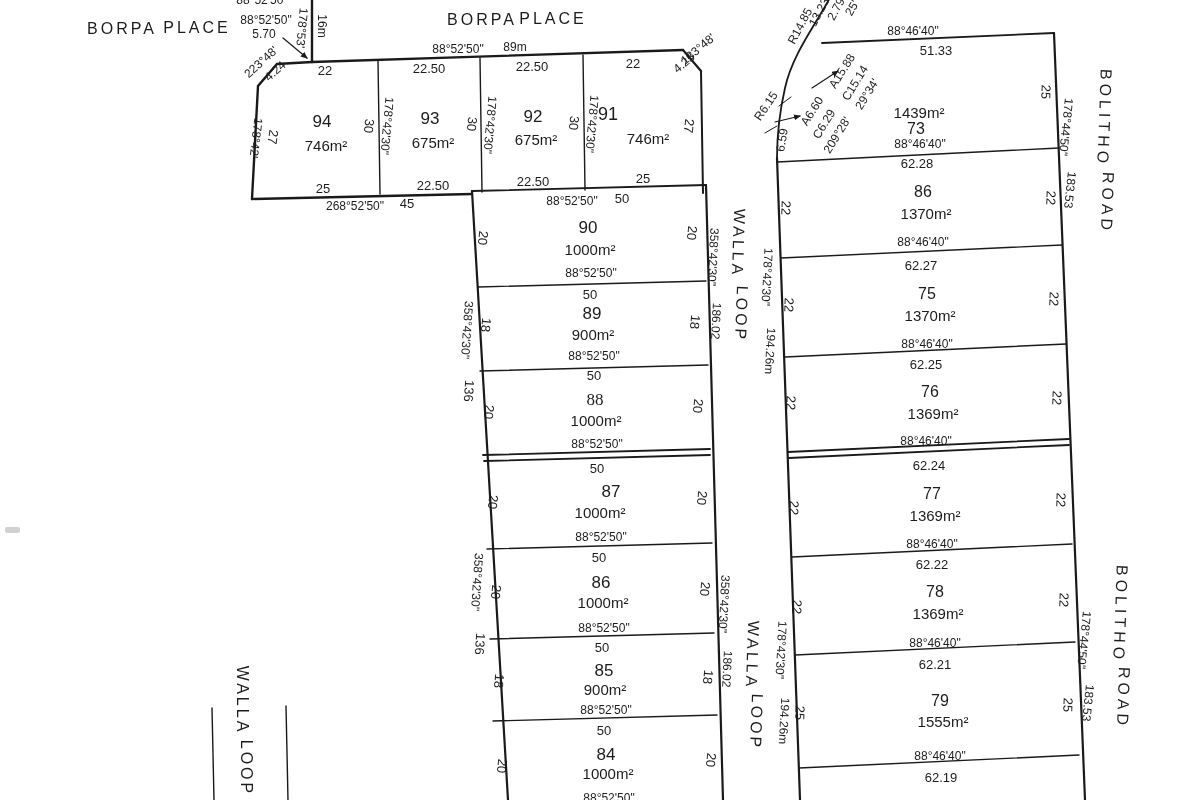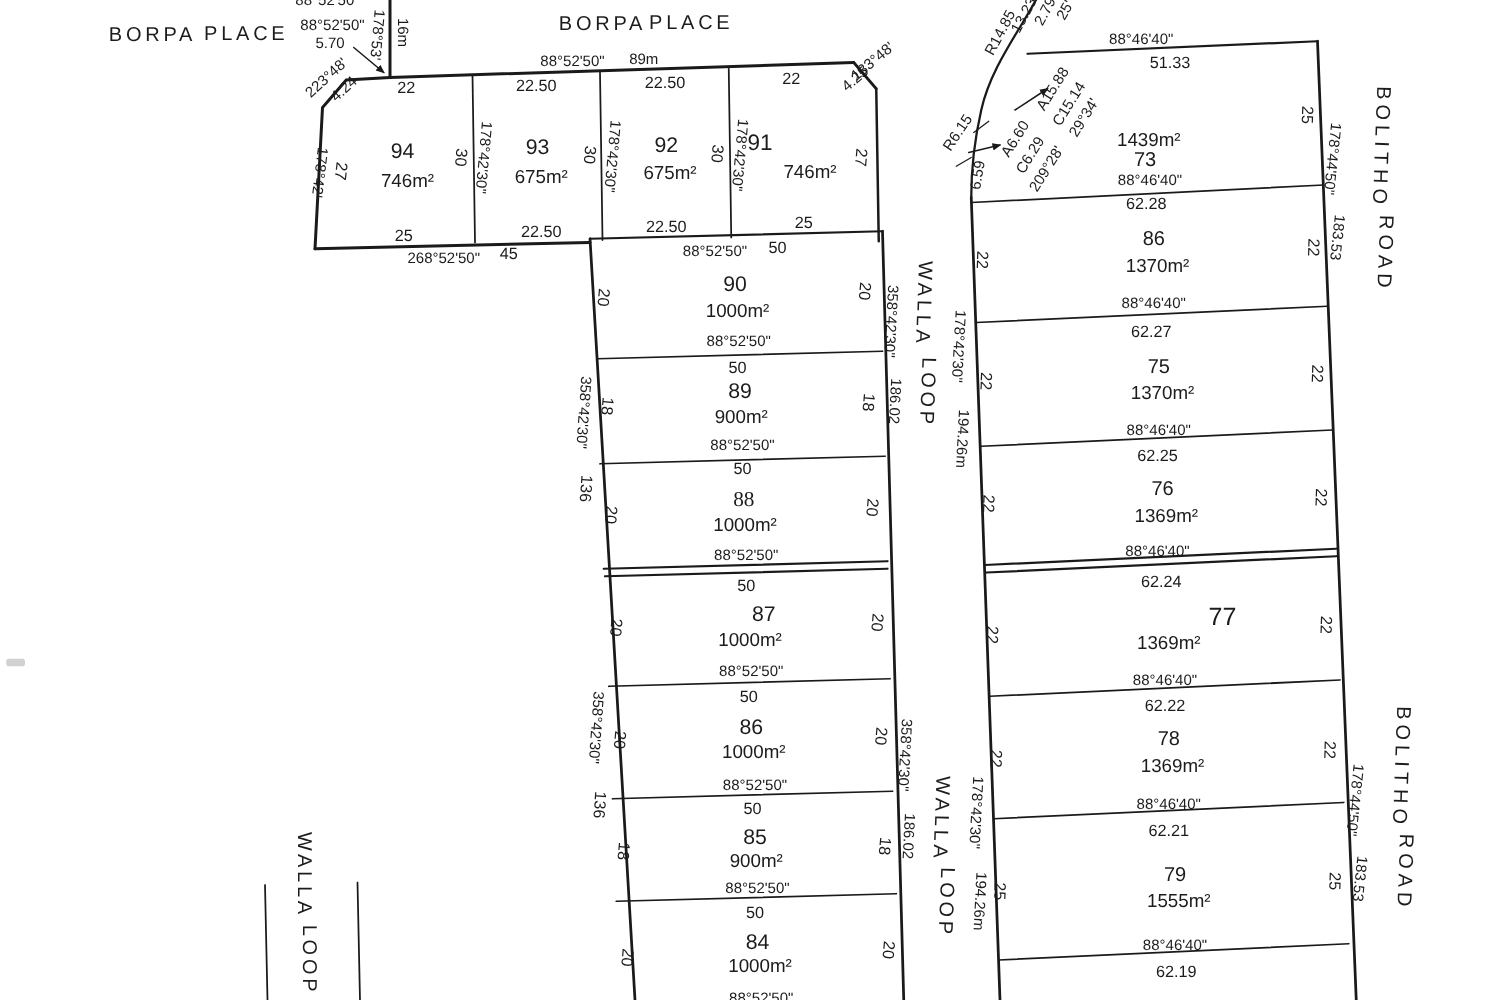--- a/index.html
+++ b/index.html
@@ -195,21 +195,21 @@
       <div class="lbl" style="left: 923px; top: 242px; font-size: 12px; transform: translate(-50%, -50%) rotate(0deg);">88°46'40"</div>
       <div class="lbl" style="left: 921px; top: 265px; font-size: 13px; transform: translate(-50%, -50%) rotate(0deg);">62.27</div>
       <div class="lbl" style="left: 927px; top: 294px; font-size: 16px; transform: translate(-50%, -50%) rotate(0deg);">75</div>
       <div class="lbl" style="left: 930px; top: 315px; font-size: 15px; transform: translate(-50%, -50%) rotate(0deg);">1370m²</div>
       <div class="lbl" style="left: 927px; top: 344px; font-size: 12px; transform: translate(-50%, -50%) rotate(0deg);">88°46'40"</div>
       <div class="lbl" style="left: 926px; top: 364px; font-size: 13px; transform: translate(-50%, -50%) rotate(0deg);">62.25</div>
       <div class="lbl" style="left: 930px; top: 392px; font-size: 16px; transform: translate(-50%, -50%) rotate(0deg);">76</div>
       <div class="lbl" style="left: 933px; top: 413px; font-size: 15px; transform: translate(-50%, -50%) rotate(0deg);">1369m²</div>
       <div class="lbl" style="left: 926px; top: 441px; font-size: 12px; transform: translate(-50%, -50%) rotate(0deg);">88°46'40"</div>
       <div class="lbl" style="left: 929px; top: 465px; font-size: 13px; transform: translate(-50%, -50%) rotate(0deg);">62.24</div>
-      <div class="lbl" style="left: 932px; top: 494px; font-size: 20px; transform: translate(-50%, -50%) rotate(0deg); margin-left: 46px;">77</div>
+      <div class="lbl" style="left: 932px; top: 494px; font-size: 16px; transform: translate(-50%, -50%) rotate(0deg);">77</div>
       <div class="lbl" style="left: 935px; top: 515px; font-size: 15px; transform: translate(-50%, -50%) rotate(0deg);">1369m²</div>
       <div class="lbl" style="left: 932px; top: 544px; font-size: 12px; transform: translate(-50%, -50%) rotate(0deg);">88°46'40"</div>
       <div class="lbl" style="left: 932px; top: 564px; font-size: 13px; transform: translate(-50%, -50%) rotate(0deg);">62.22</div>
       <div class="lbl" style="left: 935px; top: 592px; font-size: 16px; transform: translate(-50%, -50%) rotate(0deg);">78</div>
       <div class="lbl" style="left: 938px; top: 613px; font-size: 15px; transform: translate(-50%, -50%) rotate(0deg);">1369m²</div>
       <div class="lbl" style="left: 935px; top: 643px; font-size: 12px; transform: translate(-50%, -50%) rotate(0deg);">88°46'40"</div>
       <div class="lbl" style="left: 935px; top: 664px; font-size: 13px; transform: translate(-50%, -50%) rotate(0deg);">62.21</div>
       <div class="lbl" style="left: 940px; top: 701px; font-size: 16px; transform: translate(-50%, -50%) rotate(0deg);">79</div>
       <div class="lbl" style="left: 943px; top: 721px; font-size: 15px; transform: translate(-50%, -50%) rotate(0deg);">1555m²</div>
       <div class="lbl" style="left: 940px; top: 756px; font-size: 12px; transform: translate(-50%, -50%) rotate(0deg);">88°46'40"</div>

